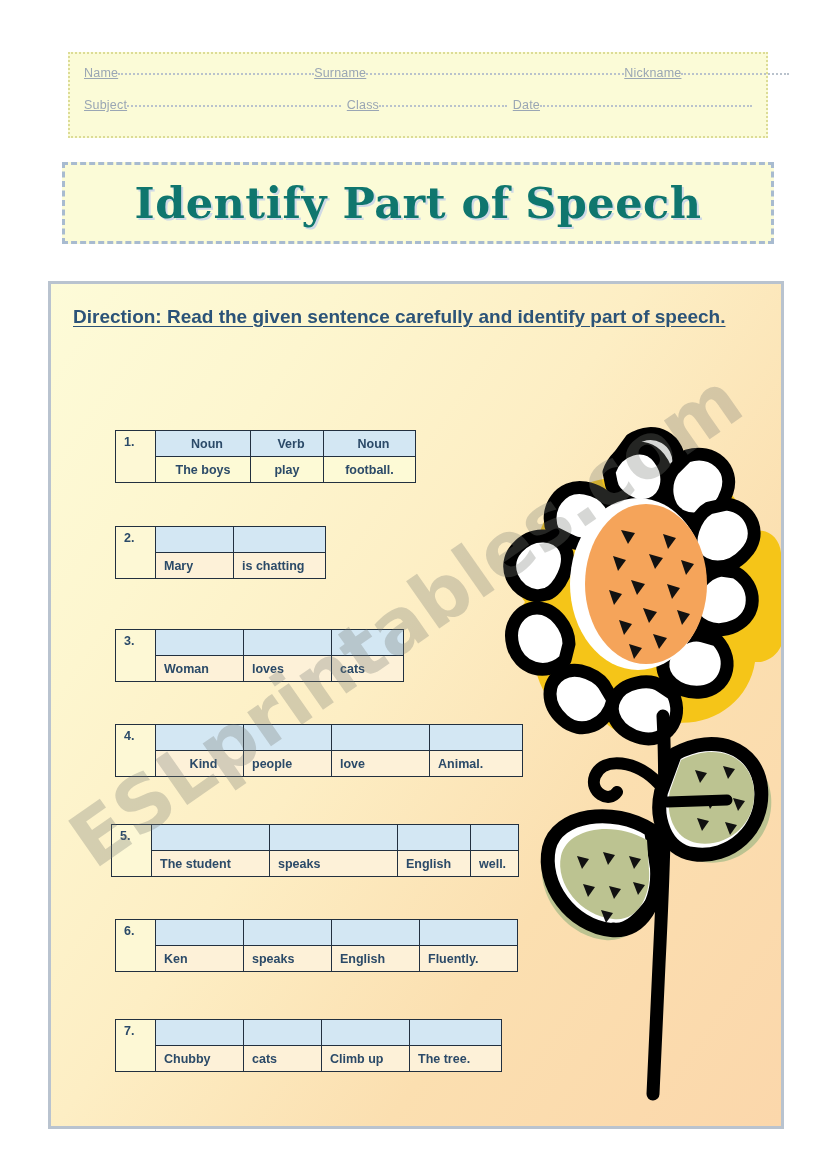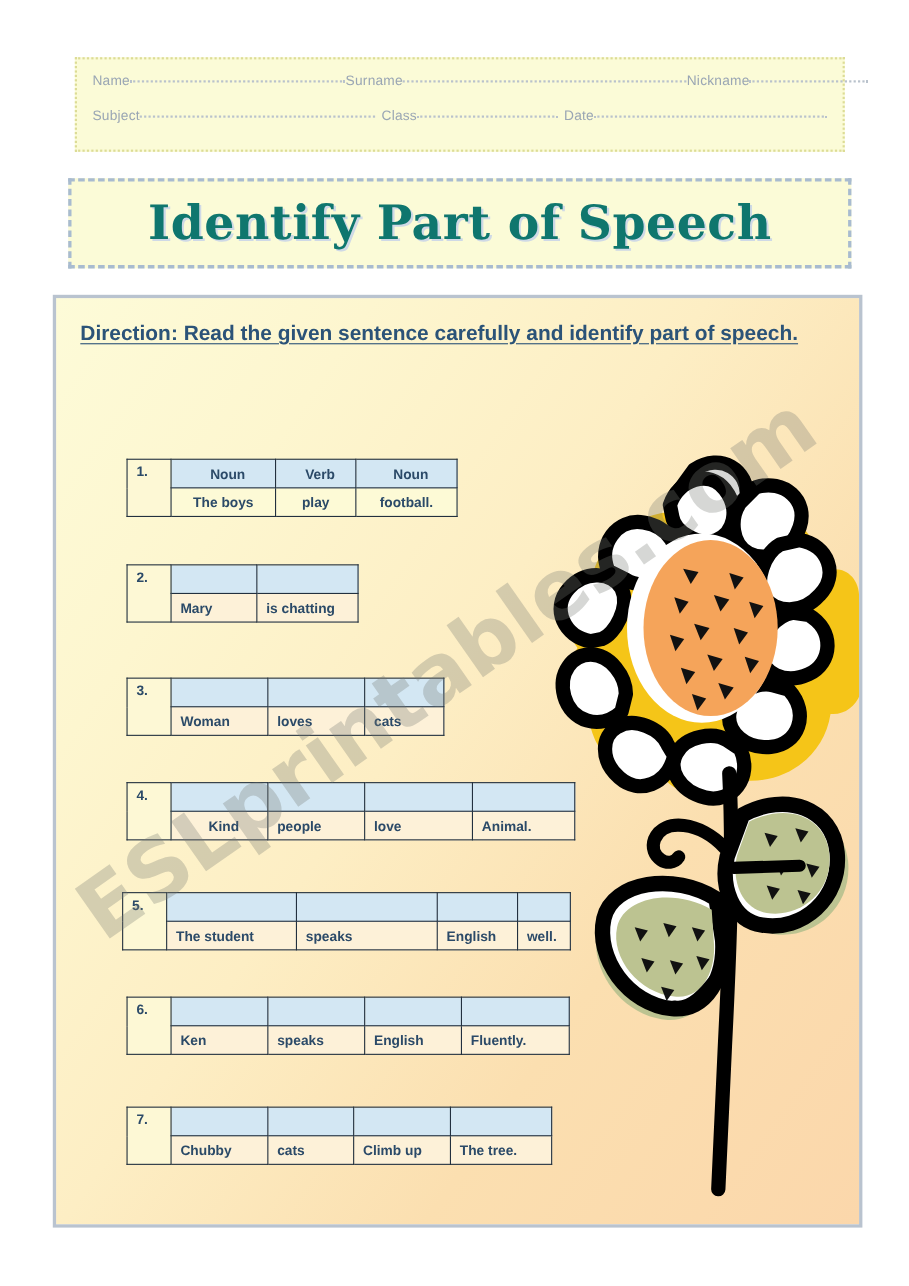--- a/index.html
+++ b/index.html
@@ -28,20 +28,21 @@
     padding: 12px 14px 0 14px;
   }
   .id-line {
     display: flex;
     align-items: center;
     color: #9aa6b4;
     font-size: 12.5px;
     letter-spacing: 0.2px;
     white-space: nowrap;
     margin-bottom: 18px;
+    text-decoration: underline;
   }
   .id-field { display: inline-flex; align-items: baseline; }
   .id-label { color: #9aa6b4; }
   .dots {
     display: inline-block;
     border-bottom: 2px dotted #b9c2cc;
     position: relative;
     top: -2px;
     height: 9px;
   }
@@ -74,21 +75,21 @@
     color: #0f766e;
     letter-spacing: 0.5px;
     text-shadow: 2px 2px 0 #cfd9e6;
     white-space: nowrap;
   }
 
   
   .panel {
     position: absolute;
     left: 48px;
-    top: 268px;
+    top: 281px;
     width: 736px;
     height: 848px;
     box-sizing: border-box;
     border: 3px solid #b9c3cf;
     background: linear-gradient(125deg,
                 #fdfbd8 0%,
                 #fdf6cf 22%,
                 #fdeec4 45%,
                 #fbdfb0 70%,
                 #fbd7ab 100%);

